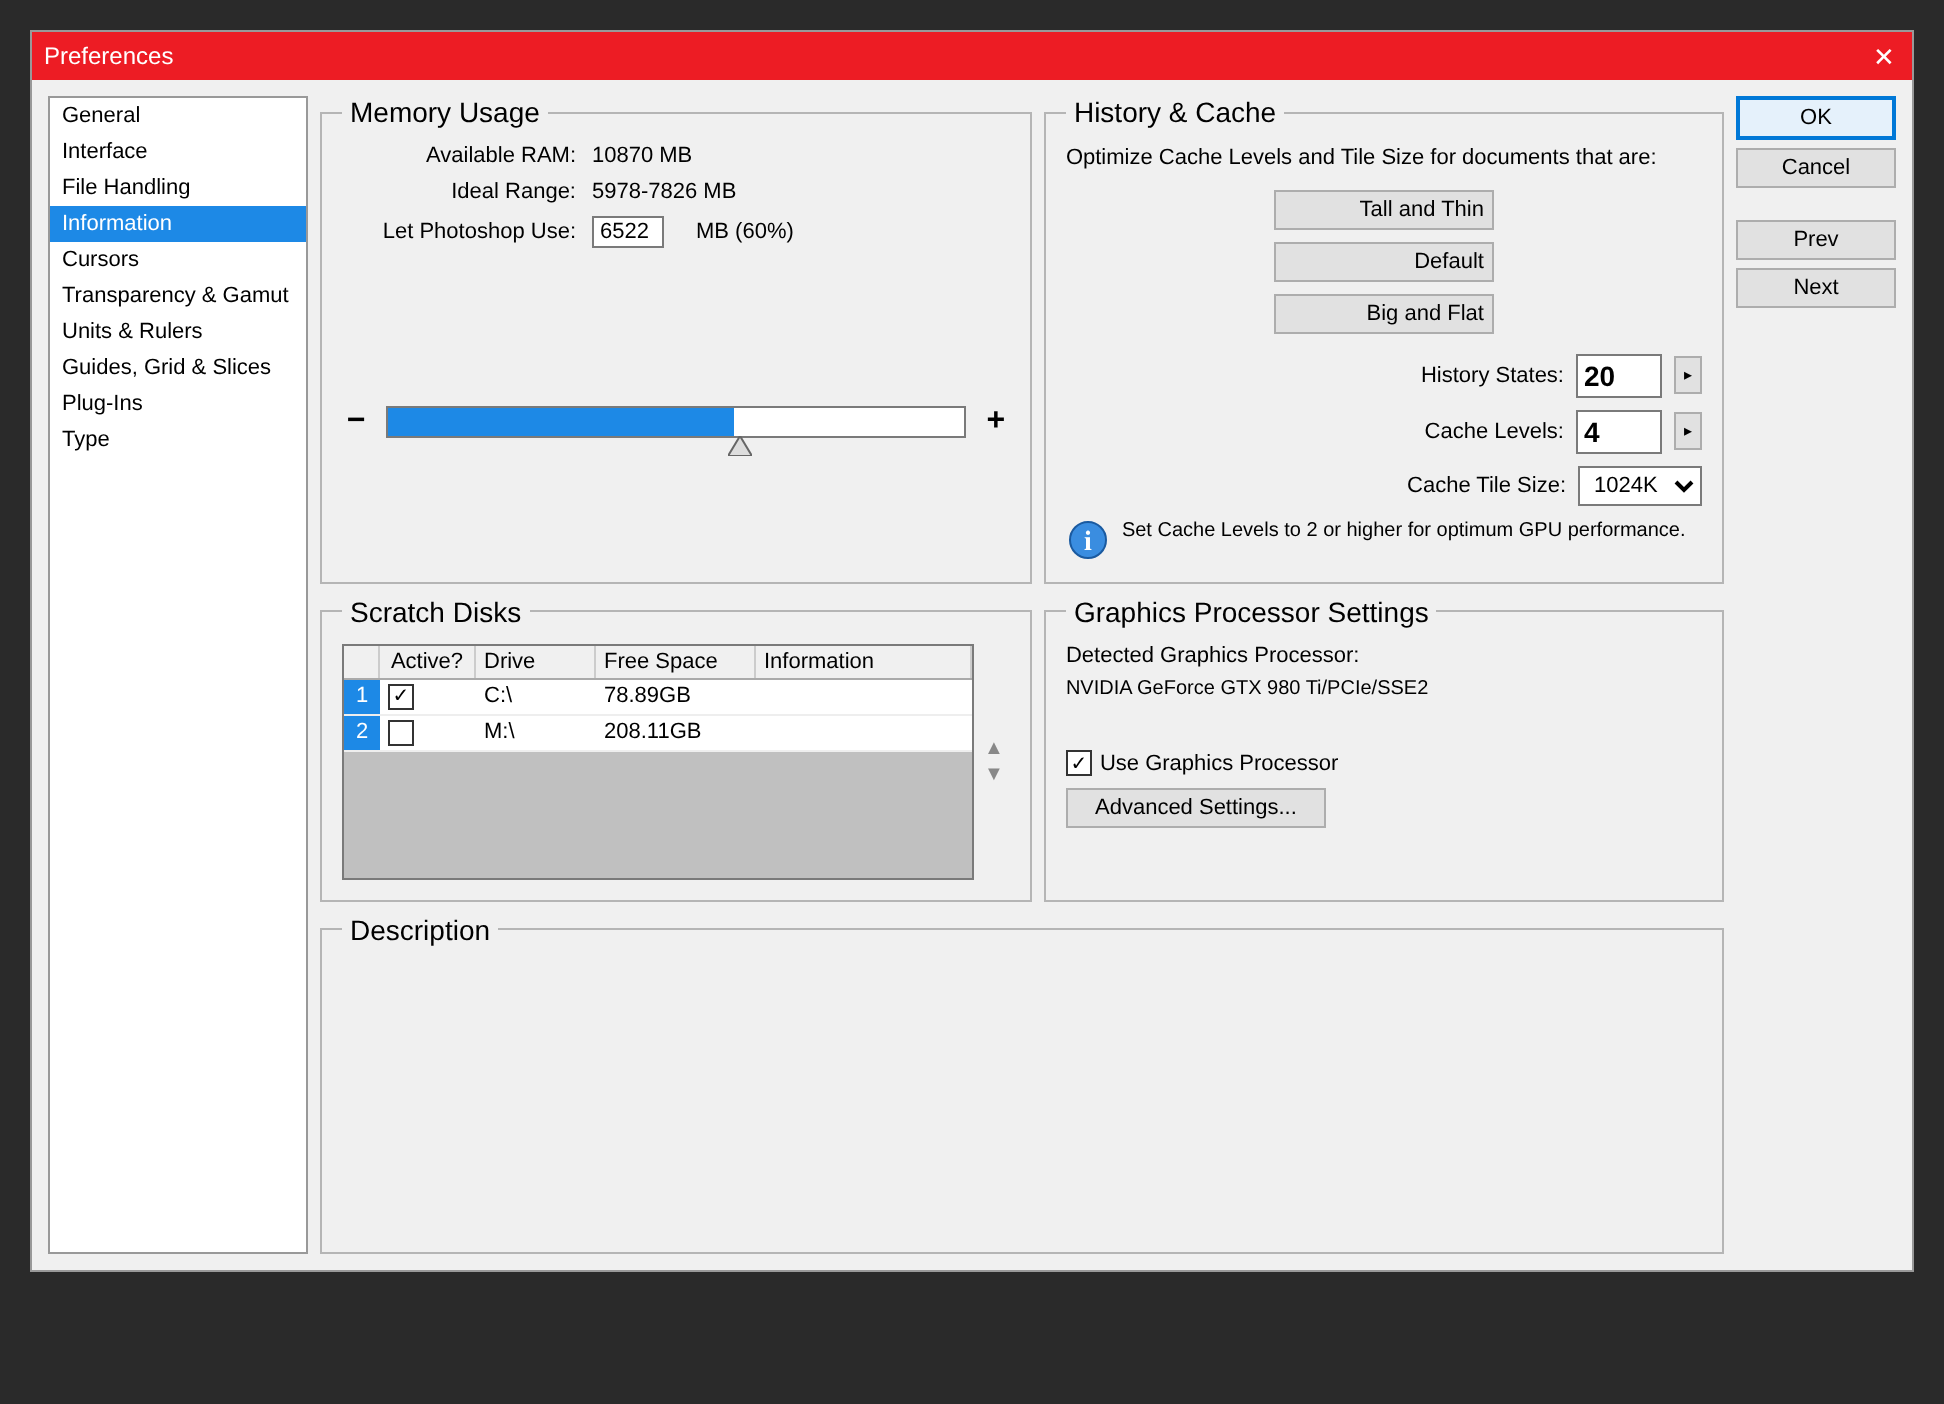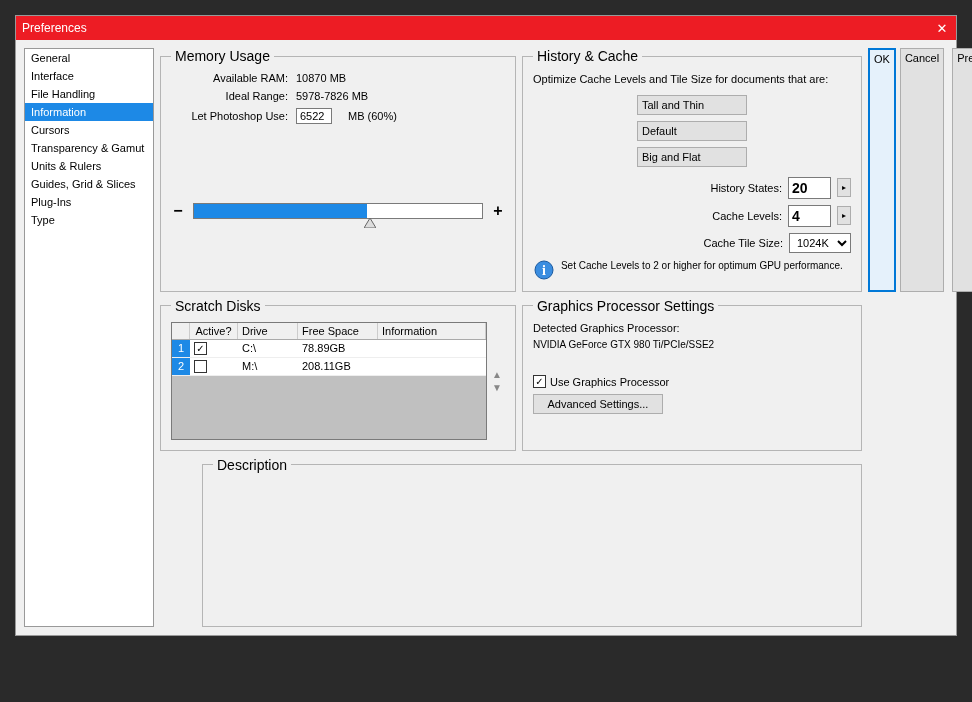--- a/index.html
+++ b/index.html
@@ -7,38 +7,38 @@
   .window { width: 942px; background: #f0f0f0; border: 1px solid #999; }
   .titlebar { background: #ed1c24; color: #fff; height: 24px; display: flex; align-items: center; padding: 0 6px; font-size: 12px; }
   .titlebar-title { flex: 1; }
   .titlebar-close { width: 16px; height: 16px; display: flex; align-items: center; justify-content: center; cursor: pointer; font-size: 13px; }
   .content { display: flex; padding: 8px; gap: 6px; }
   .sidebar { width: 130px; background: #fff; border: 1px solid #999; }
   .sidebar-item { padding: 3px 6px; cursor: pointer; white-space: nowrap; }
   .sidebar-item.selected { background: #1d89e6; color: #fff; }
   .main { flex: 1; display: flex; flex-direction: column; gap: 6px; }
   .top-row { display: flex; gap: 6px; }
-  .actions { width: 80px; display: flex; flex-direction: row; gap: 4px; }
+  .actions { width: 80px; display: flex; flex-direction: column; gap: 4px; }
   .btn { background: #e1e1e1; border: 1px solid #adadad; padding: 3px 4px; text-align: center; cursor: pointer; font-size: 11px; }
   .btn.primary { border: 2px solid #0078d7; background:#e5f1fb; }
   fieldset { border: 1px solid #b5b5b5; padding: 8px 10px 10px; position: relative; }
   legend { padding: 0 4px; font-size: 14px; }
   .mem-row { display: flex; align-items: center; margin-bottom: 6px; }
   .mem-label { width: 125px; text-align: right; padding-right: 8px; }
   .mem-value { }
   .mem-input { width: 36px; border: 1px solid #7a7a7a; padding: 1px 3px; font-size: 11px; }
   .slider-wrap { display: flex; align-items: center; gap: 8px; margin-top: 78px; }
   .slider-btn { font-size: 16px; font-weight: bold; width: 14px; text-align: center; cursor: pointer; }
   .slider-track { flex: 1; height: 16px; border: 1px solid #7a7a7a; background: #fff; position: relative; }
   .slider-fill { position: absolute; left: 0; top: 0; bottom: 0; width: 60%; background: #1d89e6; }
   .slider-handle { position: absolute; left: 59%; top: 100%; width: 12px; height: 10px; }
   .slider-handle svg { display: block; }
   .hc-text { margin-bottom: 8px; line-height: 1.35; }
   .hc-btns { display: flex; flex-direction: column; align-items: center; gap: 6px; margin-bottom: 10px; }
-  .hc-btn { width: 110px; background: #e1e1e1; border: 1px solid #adadad; padding: 3px 4px; text-align: left; cursor: pointer; }
+  .hc-btn { width: 110px; background: #e1e1e1; border: 1px solid #adadad; padding: 3px 4px; text-align: right; cursor: pointer; }
   .hc-row { display: flex; align-items: center; justify-content: flex-end; gap: 6px; margin-bottom: 6px; }
   .hc-label { text-align: right; }
   .hc-input { width: 43px; border: 1px solid #7a7a7a; padding: 2px 3px; font-size: 14px; font-weight: bold; }
   .spinner { width: 14px; height: 19px; border: 1px solid #adadad; background:#e1e1e1; display:flex; align-items:center; justify-content:center; cursor:pointer; font-size:8px;}
   .hc-select { width: 62px; border: 1px solid #7a7a7a; padding: 2px 3px; font-size: 11px; background:#fff; }
   .hc-note { display: flex; gap: 6px; margin-top: 6px; align-items: flex-start; }
   .info-icon { width: 22px; height: 22px; flex-shrink: 0; }
   .hc-note-text { font-size: 10px; line-height: 1.3; }
   .mid-row { display: flex; gap: 6px; }
   .scratch-wrap { display:flex; gap:2px; height:118px;}
@@ -208,21 +208,21 @@
           <div class="checkbox-row">
             <span class="checkbox">✓</span>
             <span>Use Graphics Processor</span>
           </div>
           <div class="btn" style="width:130px;">Advanced Settings...</div>
         </fieldset>
 
         <div style="width:80px;"></div>
       </div>
 
-      <div style="display:flex; gap:6px;margin-left:42px;">
+      <div style="display:flex; gap:6px;">
         <fieldset class="desc-fs" style="flex:1;">
           <legend>Description</legend>
         </fieldset>
         <div style="width:80px;"></div>
       </div>
     </div>
   </div>
 </div>
 
 </body></html>

